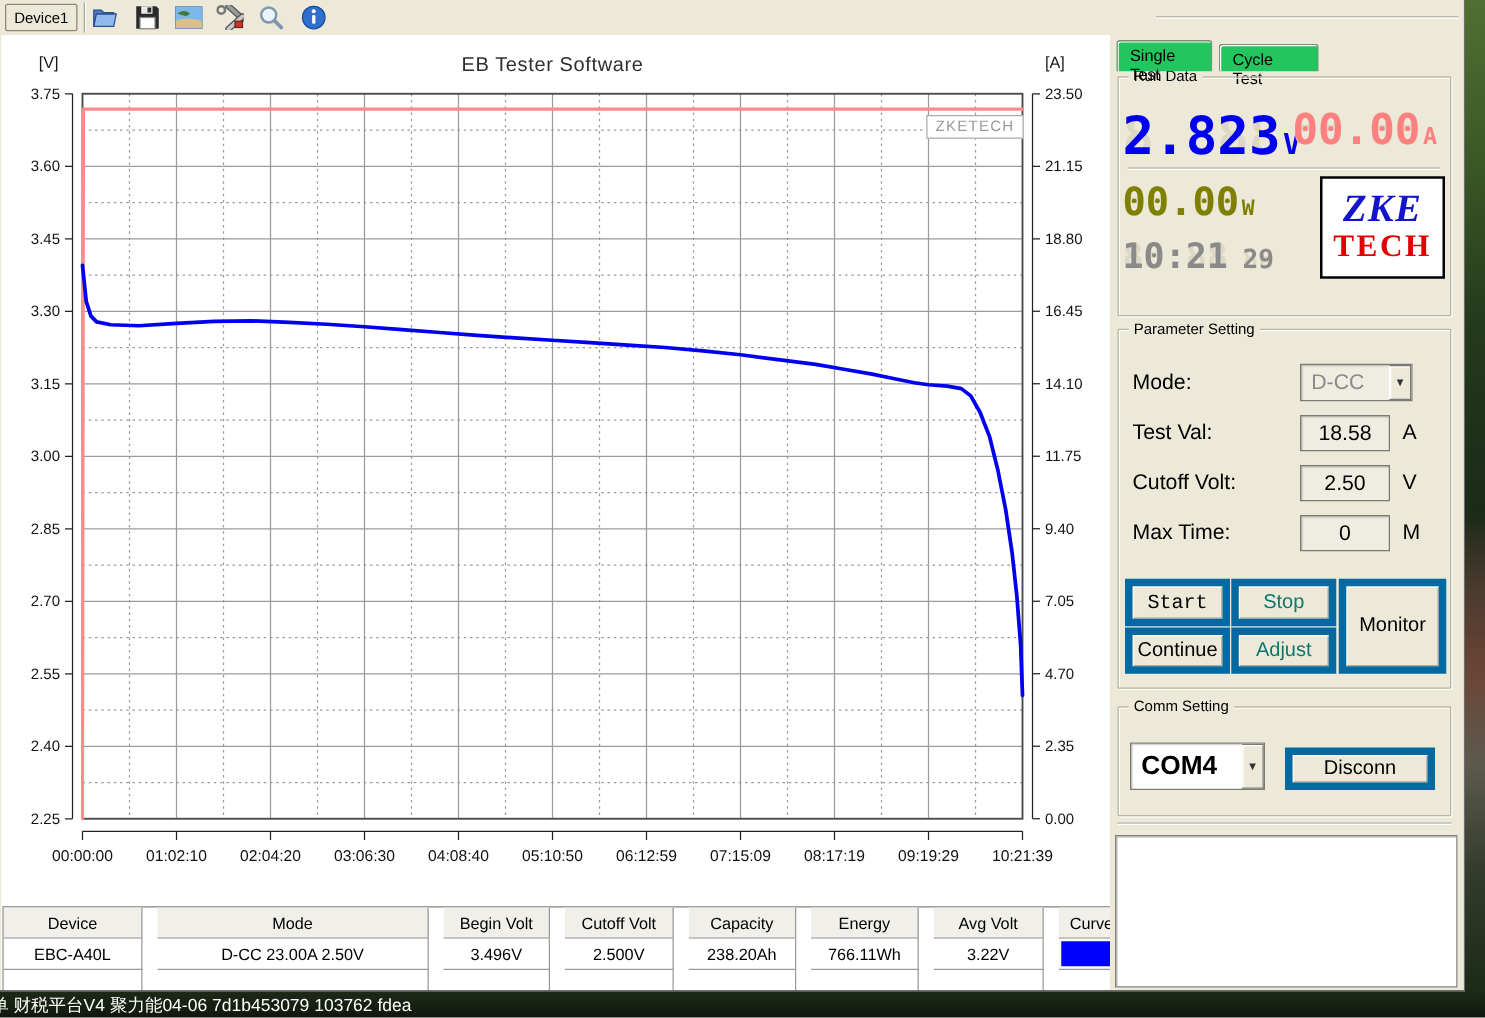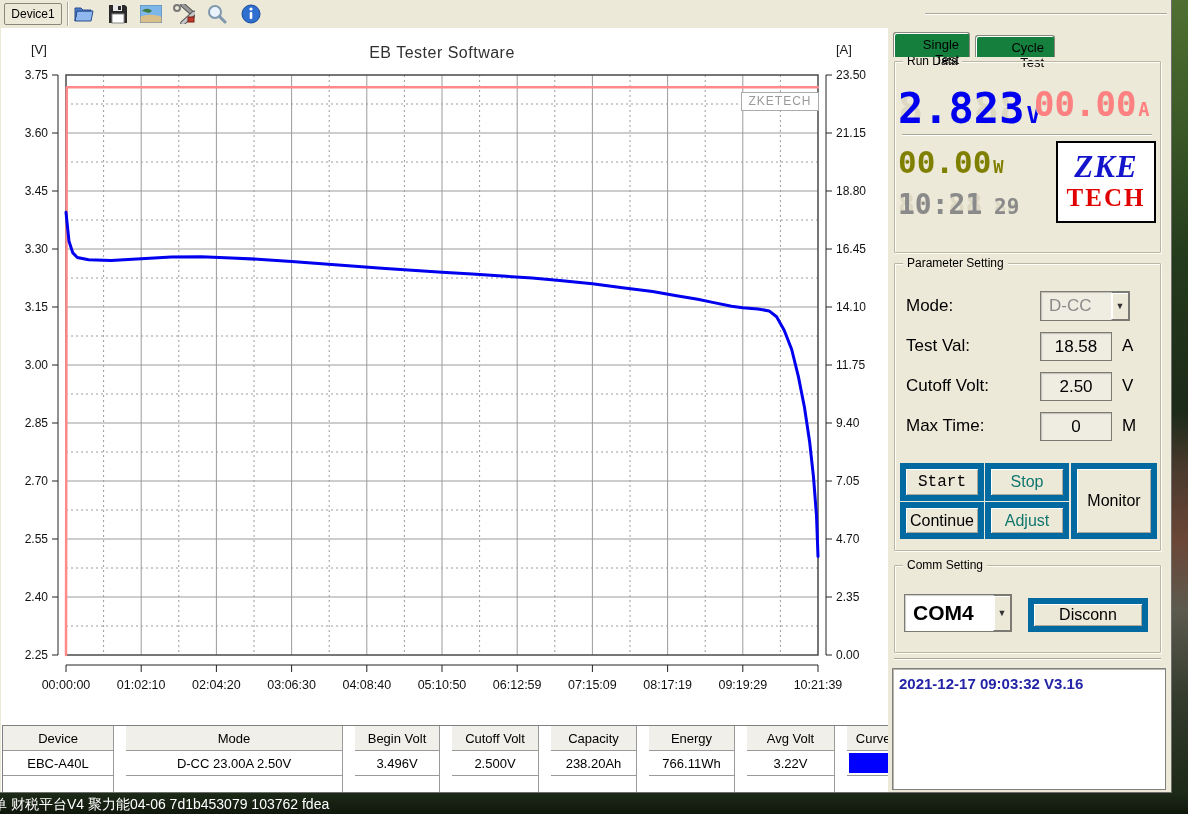--- a/index.html
+++ b/index.html
@@ -45,23 +45,23 @@
   .grid .cell {
     border-right:1px solid #9a9a9a; border-bottom:1px solid #9a9a9a;
     font-size:13px; color:#000; display:flex; align-items:center; justify-content:center;
     height:25px; background:#fff; overflow:hidden; white-space:nowrap;
   }
   .grid .hcell { background:#F0EFE9; height:25px; }
   .grid .ecell { height:18px; border-bottom:none; }
   .swatch { width:100%; height:100%; padding:2px; }
   .swatch > div { width:100%; height:100%; }
   
-  .tab { position:absolute; height:25px; background:#15803d; border:1px solid #8a887c;
+  .tab { position:absolute; height:25px; background:#22c55e; border:1px solid #8a887c;
     border-bottom:none; border-radius:3px 3px 0 0; font-size:13px; color:#000;
-    text-align:right; box-shadow:inset 1px 1px 0 #fff; padding:4px 10px 0 10px; }
+    text-align:left; box-shadow:inset 1px 1px 0 #fff; padding:4px 10px 0 10px; }
   .fieldset { position:absolute; border:1px solid #b9b6a7;
     box-shadow:inset 1px 1px 0 #fffef5, 1px 1px 0 #fffef5; border-radius:1px; }
   .fieldset .legend { position:absolute; top:-8px; left:8px; background:#ECE9D8;
     font-size:12px; color:#000; padding:0 4px; line-height:14px; }
   .lcd { position:absolute; font-family:"DejaVu Sans Mono", monospace; font-weight:bold; white-space:nowrap; }
   .lcd .ghost { position:absolute; left:0; top:0; color:#DCD8C4; }
   .lcd .val { position:relative; }
   .lcd .unit { position:relative; font-size:.55em; margin-left:2px; }
   .logo { position:absolute; background:#fff; border:2px solid #000; text-align:center; }
   .logo .zke { font-family:"Liberation Serif", serif; font-style:italic; font-weight:bold;
@@ -366,18 +366,17 @@
     </div>
     <div class="combo" style="left:16px; top:566px; width:108px; height:38px; background:#fff">
       <span class="ctext" style="font-size:21px; font-weight:bold">COM4</span>
       <span class="arrow">▼</span>
     </div>
     <div class="btn" style="left:140px; top:570px; width:120px; height:34px">Disconn</div>
 
     <div class="groove" style="left:6px; top:630px; width:267px"></div>
 
     <div class="logbox" style="left:4px; top:640px; width:274px; height:122px">
-      <div>2021-12-17 09:03:32  V3.16</div>
     </div>
   </div>
 </div>
 
 <div class="desktop-text">单 财税平台V4 聚力能04-06 7d1b453079 103762 fdea</div>
 
 </body></html>

